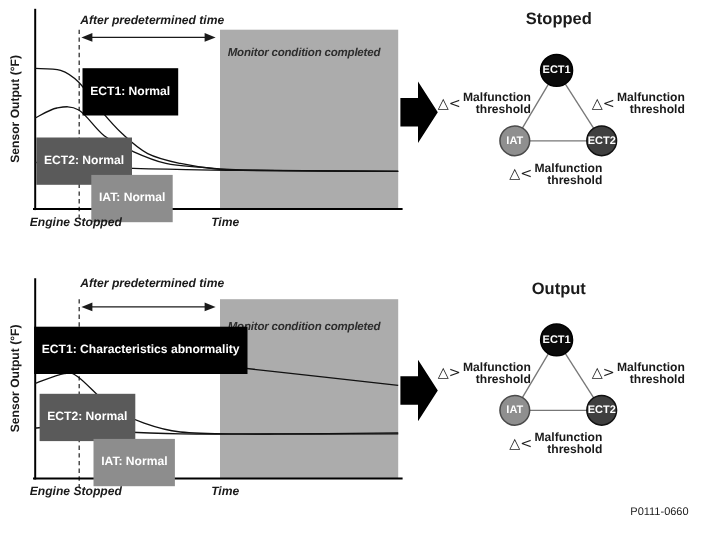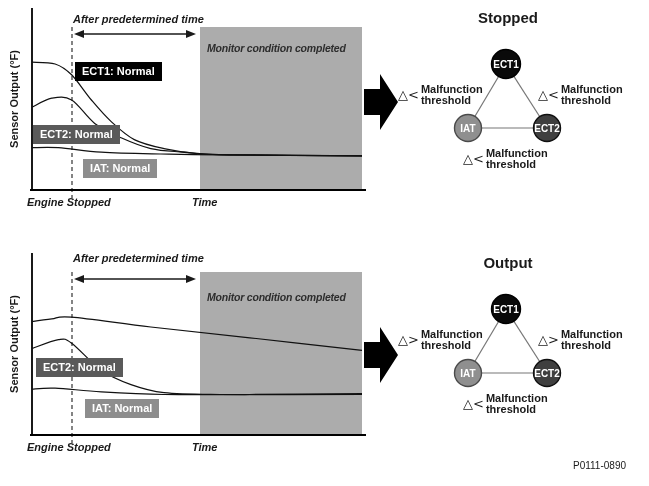--- a/index.html
+++ b/index.html
@@ -4,32 +4,32 @@
 <style>
   html,body{margin:0;padding:0;background:#fff;}
   .fig{position:relative;width:649px;height:486px;background:#fff;overflow:hidden;
        font-family:"Liberation Sans","DejaVu Sans",sans-serif;color:#1a1a1a;}
   .row{position:absolute;left:0;width:649px;height:241px;}
   .graph{position:absolute;left:0;top:0;width:400px;height:241px;}
   .gsvg{position:absolute;left:0;top:0;}
   .lbl{position:absolute;font-weight:bold;font-size:11px;white-space:nowrap;font-style:italic;}
   .mon{color:#2d2d2d;font-size:10.5px;letter-spacing:-0.2px;text-align:center;}
   .chip{position:absolute;color:#fff;font-weight:bold;font-size:11px;line-height:11px;
-        padding:4px 7px;white-space:nowrap;}
+        padding:16px 7px;white-space:nowrap;}
   .ylab{position:absolute;left:-51px;top:93px;width:130px;text-align:center;
         transform:rotate(-90deg);font-weight:bold;font-size:11px;}
   .blockarrow{position:absolute;left:360px;}
   .tri{position:absolute;left:392px;top:0;width:257px;height:241px;}
   .tri-title{position:absolute;left:26px;top:9px;width:180px;text-align:center;
              font-size:15px;font-weight:bold;}
   .trisvg{position:absolute;left:0;top:0;}
   .thr{position:absolute;display:flex;align-items:flex-start;}
   .thr .sym{font-family:"DejaVu Sans",sans-serif;font-size:13px;line-height:13px;
             margin-top:4px;margin-right:2px;}
-  .thr .txt{font-weight:bold;font-size:11px;line-height:11px;white-space:nowrap;}
+  .thr .txt{font-weight:bold;font-size:11px;line-height:11px;white-space:nowrap;text-align:right;}
   .thr-left{left:6px;top:84px;}
   .thr-right{left:146px;top:84px;}
   .thr-bottom{left:71px;top:148px;}
   .figcode{position:absolute;left:573px;top:460px;font-size:10px;}
   .node-label{font-weight:bold;font-size:10px;fill:#fff;}
 </style>
 </head>
 <body>
 
 <div class="fig">
@@ -109,20 +109,21 @@
         <polygon points="196,34 186,30 186,38" fill="#1a1a1a"></polygon>
         <line x1="32" y1="8" x2="32" y2="191" stroke="#000" stroke-width="1.8"></line>
         <line x1="30" y1="190" x2="366" y2="190" stroke="#000" stroke-width="1.8"></line>
       <path d="M32.0,76.6C35.3,76.1 45.2,74.6 51.8,73.9C58.4,73.1 55.1,70.8 71.6,72.1C88.1,73.4 121.1,78.5 150.8,82.0C180.5,85.5 214.6,88.9 249.8,92.8C285.0,96.7 343.3,103.3 362.0,105.4" fill="none" stroke="#111111" stroke-width="1.2"></path>
           <path d="M32.0,103.6C36.4,102.1 51.8,95.5 58.4,94.6C65.0,93.7 64.4,93.1 71.6,98.2C78.8,103.3 91.4,118.3 101.3,125.2C111.2,132.1 120.5,135.8 131.0,139.6C141.4,143.3 149.2,146.0 164.0,147.7C178.8,149.3 187.1,149.2 220.1,149.5C253.1,149.8 338.4,149.5 362.0,149.5" fill="none" stroke="#111111" stroke-width="1.2"></path>
           <path d="M32.0,144.1C35.9,143.9 43.6,142.8 55.1,143.2C66.7,143.6 83.1,145.8 101.3,146.8C119.5,147.9 139.3,149.1 164.0,149.5C188.8,149.9 216.8,149.7 249.8,149.5C282.8,149.3 343.3,148.8 362.0,148.6" fill="none" stroke="#111111" stroke-width="1.2"></path>
         </svg>
       <div class="ylab">Sensor Output (°F)</div>
       <div class="lbl" style="left:73px;top:7px;">After predetermined time</div>
       <div class="lbl mon" style="left:207px;top:46px;">Monitor condition completed</div>
+      <div class="chip" style="left: 31px; top: 52px; background-color: rgb(0, 0, 0);">ECT1: Characteristics abnormality</div>
       <div class="chip" style="left: 36px; top: 113px; background-color: rgb(90, 90, 90);">ECT2: Normal</div>
       <div class="chip" style="left: 85px; top: 154px; background-color: rgb(141, 141, 141);">IAT: Normal</div>
       <div class="lbl" style="left:27px;top:196px;">Engine Stopped</div>
       <div class="lbl" style="left:192px;top:196px;">Time</div>
     </div>
 
     <svg class="blockarrow" style="top:79px;" width="40" height="62" viewBox="0 0 40 62">
       <polygon points="4,18 20,18 20,3 38,31 20,59 20,44 4,44" fill="#000000"></polygon>
     </svg>
 
@@ -156,14 +157,14 @@
       <div class="thr thr-bottom">
         <span class="sym">△&lt;</span>
         <div class="txt">
           <div>Malfunction</div>
           <div>threshold</div>
         </div>
       </div>
     </div>
   </div>
 
-  <div class="figcode">P0111-0890</div>
+  <div class="figcode">P0111-0660</div>
 </div>
 
 </body></html>

